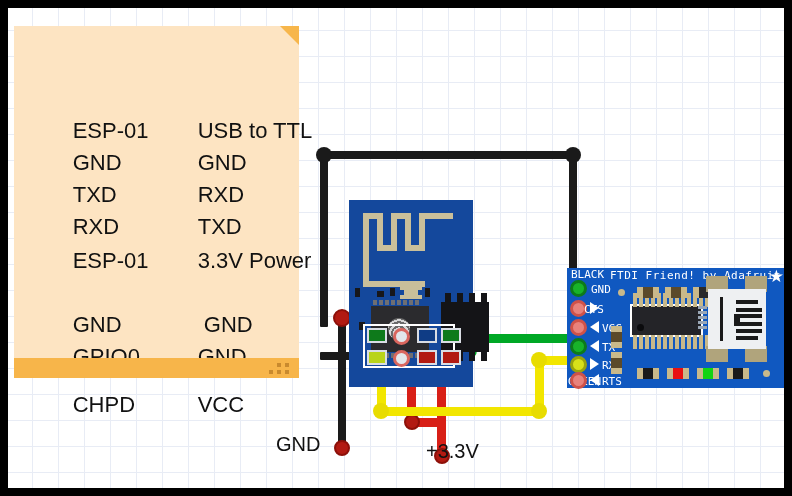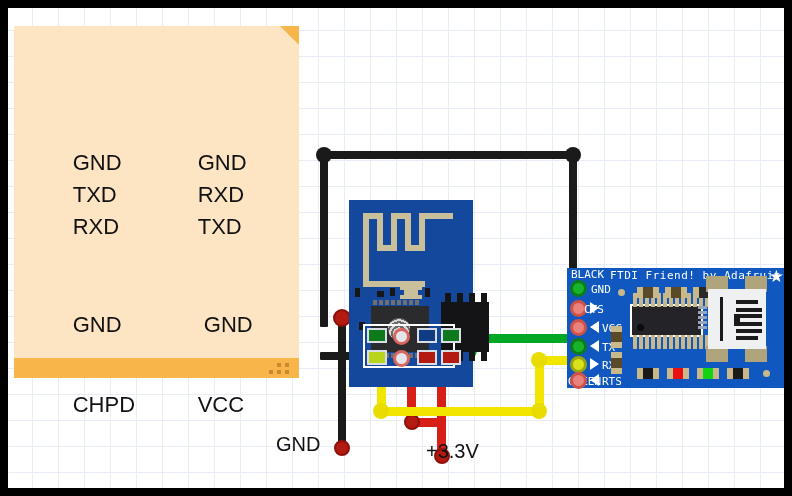--- a/index.html
+++ b/index.html
@@ -132,34 +132,43 @@
   .wlabel{position:absolute;font-size:20px;color:#111;white-space:nowrap;}
 </style>
 </head>
 <body>
 
 <div id="canvas">
 
   <div id="note" class="abs">
     <div id="note-fold" class="abs"></div>
 
+    <div class="note-row" style="top:66px">
+      <span class="c1">ESP-01</span><span class="c2">USB to TTL</span>
+    </div>
     <div class="note-row" style="top:98px">
       <span class="c1">GND</span><span class="c2">GND</span>
     </div>
     <div class="note-row" style="top:162px">
       <span class="c1">RXD</span><span class="c2">TXD</span>
     </div>
     <div class="note-row" style="top:130px">
       <span class="c1">TXD</span><span class="c2">RXD</span>
     </div>
     <div class="note-row" style="top:194px">
       <span class="c1"></span><span class="c2"></span>
     </div>
+    <div class="note-row" style="top:196px">
+      <span class="c1">ESP-01</span><span class="c2">3.3V Power</span>
+    </div>
     <div class="note-row" style="top:260px">
       <span class="c1">GND</span><span class="c2"> GND</span>
+    </div>
+    <div class="note-row" style="top:292px">
+      <span class="c1">GPIO0</span><span class="c2">GND</span>
     </div>
     <div class="note-row" style="top:340px">
       <span class="c1">CHPD</span><span class="c2">VCC</span>
     </div>
 
     <div id="note-footer" class="abs">
       <div class="grip-dot" style="right:18px;top:5px"></div>
       <div class="grip-dot" style="right:10px;top:5px"></div>
       <div class="grip-dot" style="right:18px;top:12px"></div>
       <div class="grip-dot" style="right:10px;top:12px"></div>

